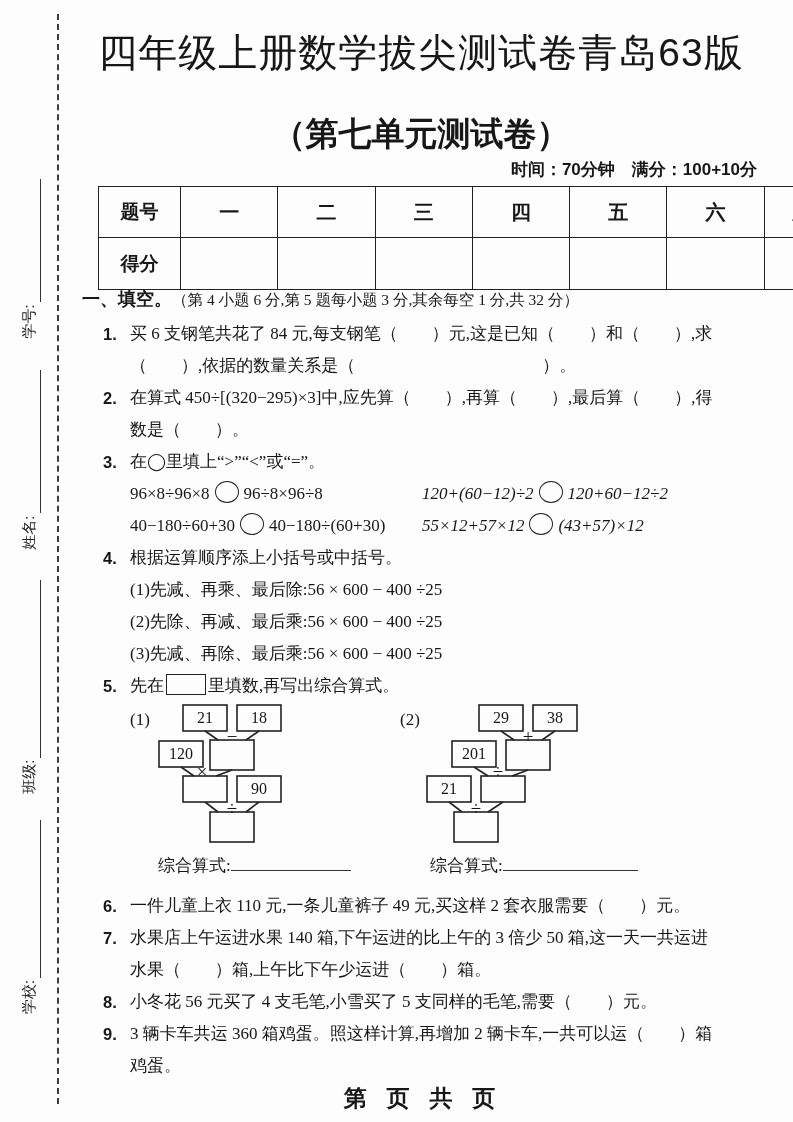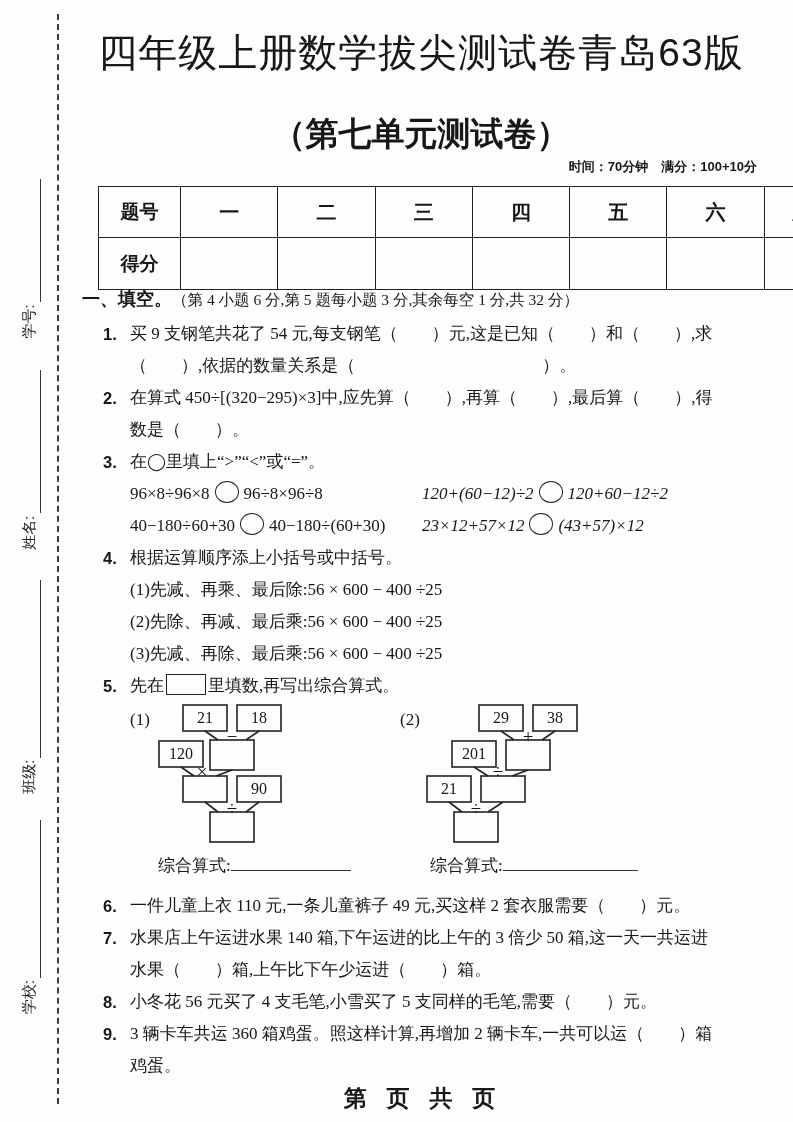--- a/index.html
+++ b/index.html
@@ -20,21 +20,21 @@
     margin-top:22px;margin-left:2px;}
   .wl-160{width:158px;} .wl-180{width:178px;} .wl-145{width:143px;} .wl-125{width:123px;}
   .gap28{width:26px;flex:none;} .gap30{width:30px;flex:none;} .gap32{width:32px;flex:none;}
 
   .page-title{position:absolute;left:82px;top:26px;width:678px;text-align:center;
     font-family:"Liberation Sans",sans-serif;font-weight:400;font-size:39px;
     letter-spacing:1px;}
   .page-subtitle{position:absolute;left:82px;top:88px;width:678px;text-align:center;
     font-family:"Liberation Sans",sans-serif;font-weight:900;font-size:33px;margin-top:24px;}
   .info-line{position:absolute;right:36px;top:158px;
-    font-family:"Liberation Sans",sans-serif;font-weight:700;font-size:13px;}
+    font-family:"Liberation Sans",sans-serif;font-weight:700;font-size:17px;}
 
   table.score{position:absolute;left:98px;top:186px;width:764px;
     border-collapse:collapse;table-layout:fixed;}
   table.score td{border:1.8px solid #222;text-align:center;vertical-align:middle;}
   table.score tr.r1 td{height:48px;} table.score tr.r2 td{height:49px;}
   td.hd{font-family:"Liberation Sans",sans-serif;font-weight:700;font-size:19px;width:79px;}
   td.num{font-size:20px;font-weight:600;}
 
   .content{position:absolute;left:82px;top:290px;width:680px;font-size:17px;
     line-height:32px;}
@@ -125,40 +125,40 @@
     </table>
 
   <div class="content">
 
     <div class="sec-head">
       <span class="sec-title">一、填空。</span><span class="sec-note">（第 4 小题 6 分,第 5 题每小题 3 分,其余每空 1 分,共 32 分）</span>
     </div>
 
     <div class="q">
       <span class="no">1.</span>
-      <div>买 9 支钢笔共花了 54 元,每支钢笔（　　）元,这是已知（　　）和（　　）,求</div>
+      <div>买 6 支钢笔共花了 84 元,每支钢笔（　　）元,这是已知（　　）和（　　）,求</div>
       <div>（　　）,依据的数量关系是（　　　　　　　　　　　）。</div>
     </div>
 
     <div class="q">
       <span class="no">2.</span>
       <div>在算式 450÷[(320−295)×3]中,应先算（　　）,再算（　　）,最后算（　　）,得</div>
       <div>数是（　　）。</div>
     </div>
 
     <div class="q">
       <span class="no">3.</span>
       <div>在◯里填上“&gt;”“&lt;”或“=”。</div>
       <div class="row">
         <span class="pair1"><span>96×8÷96×8</span><span class="cmp-circle"></span><span>96÷8×96÷8</span></span>
         <span class="pair2"><span>120+(60−12)÷2</span><span class="cmp-circle"></span><span>120+60−12÷2</span></span>
       </div>
       <div class="row">
         <span class="pair1"><span>40−180÷60+30</span><span class="cmp-circle"></span><span>40−180÷(60+30)</span></span>
-        <span class="pair2"><span>23×12+57×12</span><span class="cmp-circle"></span><span>(43+57)×12</span></span>
+        <span class="pair2"><span>55×12+57×12</span><span class="cmp-circle"></span><span>(43+57)×12</span></span>
       </div>
     </div>
 
     <div class="q">
       <span class="no">4.</span>
       <div>根据运算顺序添上小括号或中括号。</div>
       <div>(1)先减、再乘、最后除:56 × 600 − 400 ÷25</div>
       <div>(2)先除、再减、最后乘:56 × 600 − 400 ÷25</div>
       <div>(3)先减、再除、最后乘:56 × 600 − 400 ÷25</div>
     </div>

